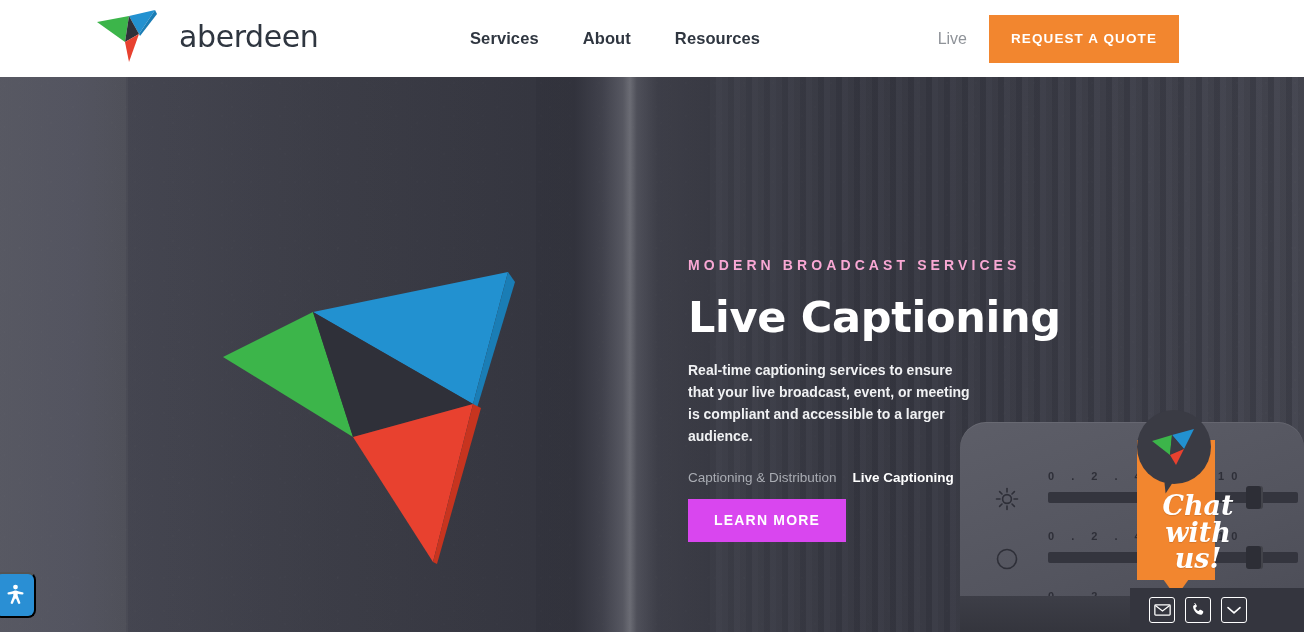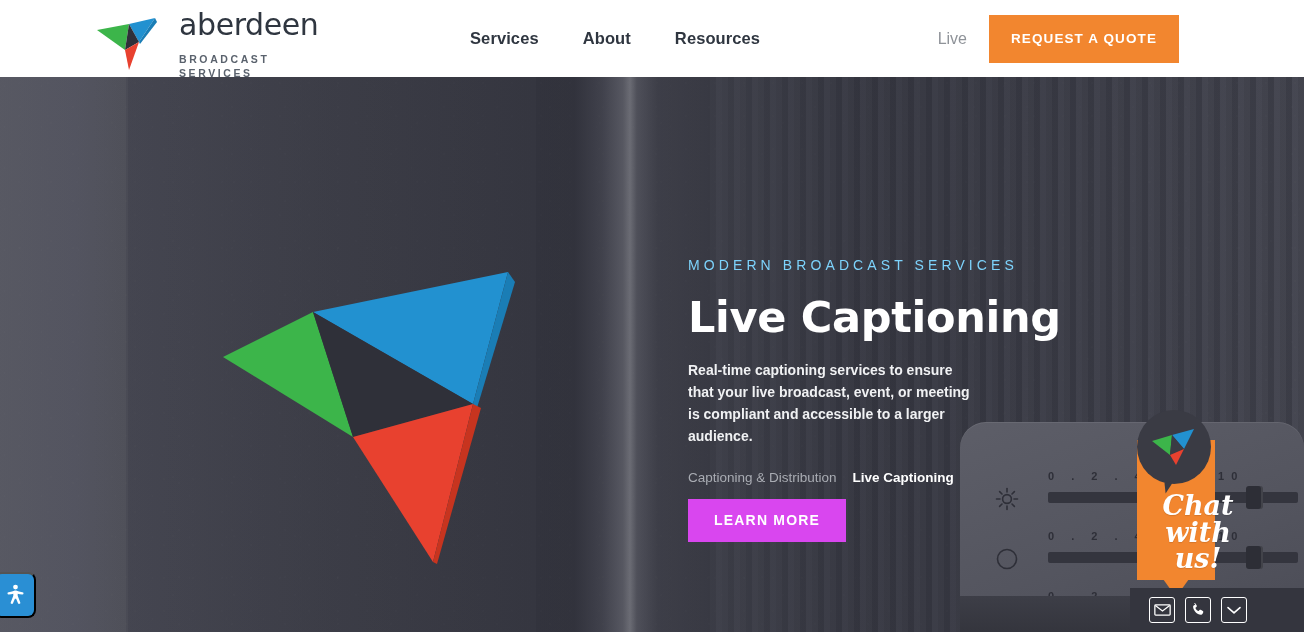--- a/index.html
+++ b/index.html
@@ -130,21 +130,21 @@
     position:absolute; left:0; bottom:0; width:100%; height:36px;
     background:linear-gradient(180deg,#3d3e47 0%,#34353d 100%);
   }
 
   
   .hero-mark { position:absolute; left:215px; top:185px; width:320px; height:310px; }
 
   
   .hero-content { position:absolute; left:688px; top:180px; width:500px; z-index:12; }
   .eyebrow {
-    font-size:14px; letter-spacing:4.1px; color:#7dd3fc; font-weight:400;
+    font-size:14px; letter-spacing:4.1px; color:#f9a8d4; font-weight:700;
     margin-bottom:22px; font-family:"Liberation Sans", sans-serif;
   }
   .hero-title {
     font-size:43px; font-weight:700; color:#ffffff; line-height:1.05;
     letter-spacing:-0.3px; margin-bottom:19px;
     font-family:"DejaVu Sans", sans-serif;
   }
   .hero-desc {
     font-size:14px; font-weight:700; color:#f0f1f3; line-height:1.58;
     max-width:292px; margin-bottom:22px;
@@ -222,24 +222,20 @@
           <svg viewBox="0 0 72 56" width="72" height="56" aria-hidden="true">
             <polygon points="2,14 34,8 30,34" fill="#3cb54a"></polygon>
             <polygon points="34,8 60,2 44,26" fill="#2291d0"></polygon>
             <polygon points="34,8 44,26 30,34" fill="#2f3039"></polygon>
             <polygon points="30,34 44,26 34,54" fill="#e8412f"></polygon>
             <polygon points="60,2 62,6 45,28 44,26" fill="#1a7db5"></polygon>
           </svg>
         </span>
         <span class="brand-word">
           <span class="brand-name">aberdeen</span>
-          <span class="brand-sub">
-            <span>BROADCAST</span><br>
-            <span>SERVICES</span>
-          </span>
         </span>
       </a>
 
       <nav class="main-nav">
         <a class="nav-link" href="#">Services</a>
         <a class="nav-link" href="#">About</a>
         <a class="nav-link" href="#">Resources</a>
       </nav>
 
       <div class="header-right">

